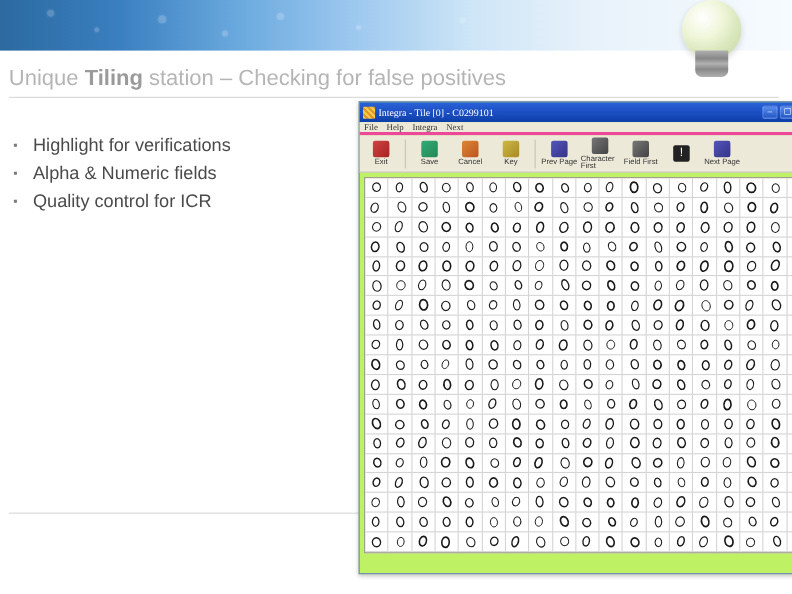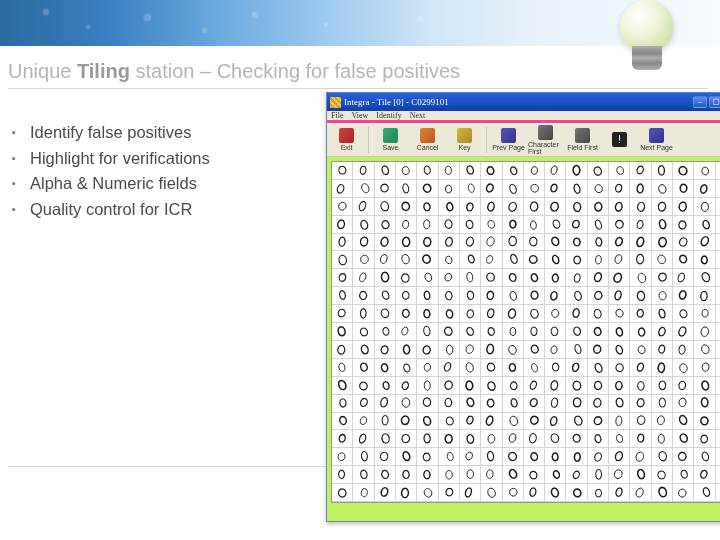--- a/index.html
+++ b/index.html
@@ -105,42 +105,41 @@
   </div>
 
   <div class="title-wrap">
     <span class="t1">
       <span>Unique </span><b>Tiling</b><span> station – Checking for false positives</span>
     </span>
   </div>
   <div class="title-rule"></div>
 
   <ul class="bullets">
-    <li><span>Identify false positives</span></li>
     <li><span>Highlight for verifications</span></li>
     <li><span>Alpha &amp; Numeric fields</span></li>
     <li><span>Quality control for ICR</span></li>
   </ul>
 
   <div class="footer-rule"></div>
 
   <div class="app">
     <div class="titlebar">
       <div class="ico"></div>
       <div class="title">Integra - Tile [0] - C0299101</div>
       <div class="btns">
         <div class="btn">–</div>
         <div class="btn">▢</div>
         <div class="btn close">×</div>
       </div>
     </div>
     <div class="menubar">
       <span>File</span>
-      <span>View</span>
-      <span>Identify</span>
+      <span>Help</span>
+      <span>Integra</span>
       <span>Next</span>
     </div>
     <div class="toolbar" id="toolbar">
         <div class="tbtn">
           <div class="ico ico-exit"></div>
           <div>Exit</div>
         </div>
         <div class="sep"></div>
         <div class="tbtn">
           <div class="ico ico-save"></div>

